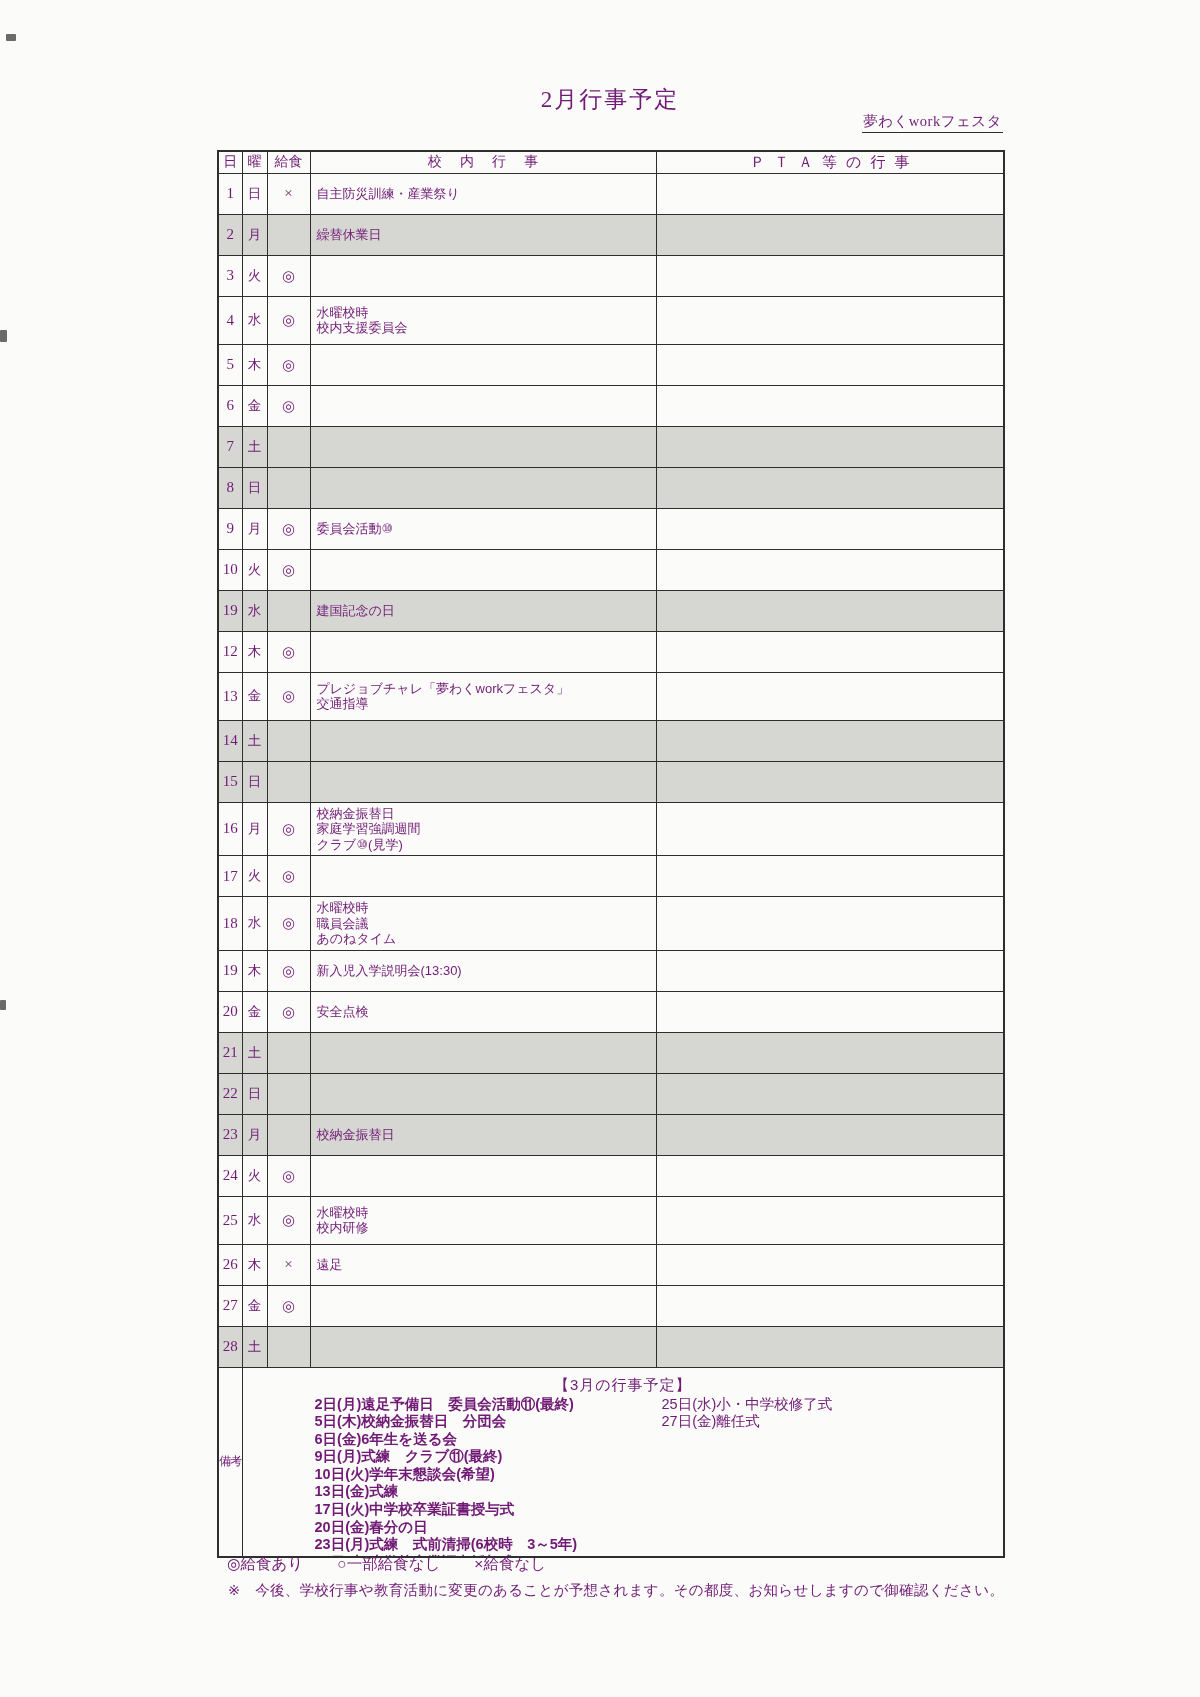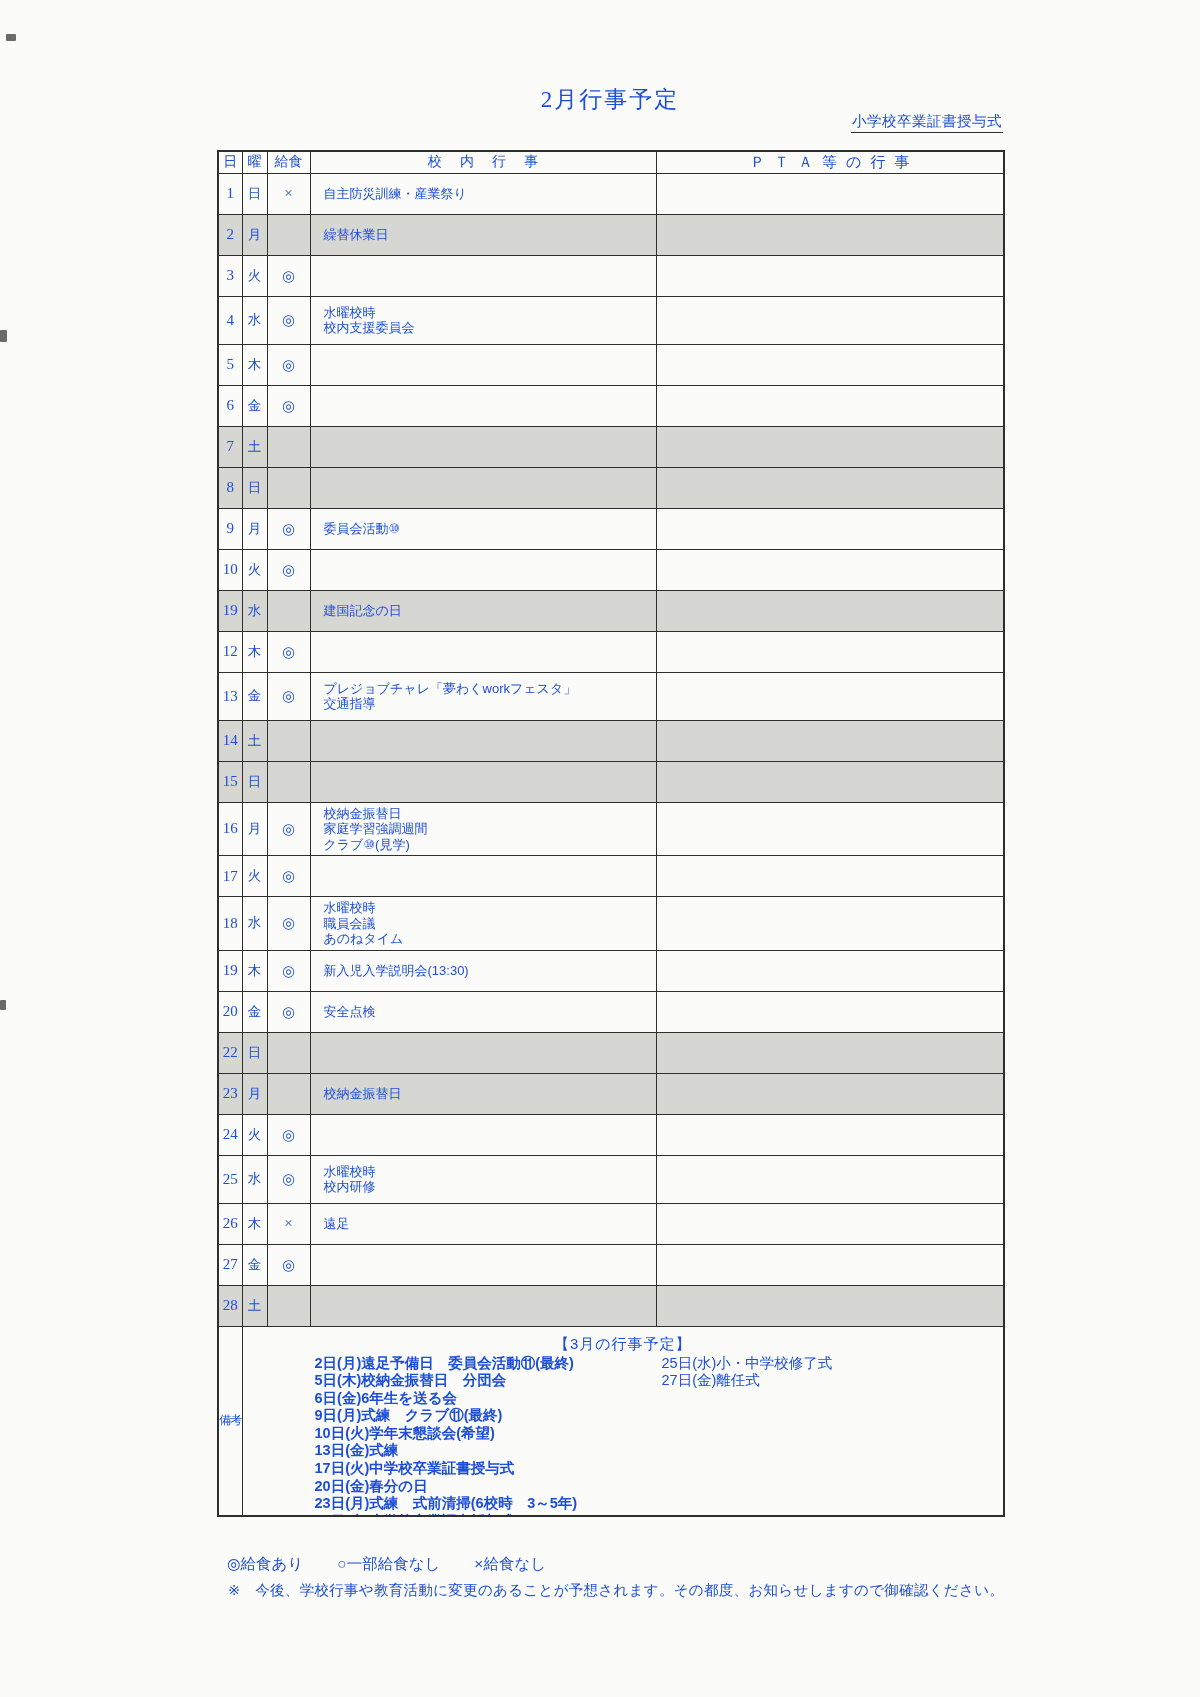--- a/index.html
+++ b/index.html
@@ -1,18 +1,18 @@
 <!DOCTYPE html>
 <html lang="ja" style="--shade: #d6d6d3; --border: #2e2e2e;"><head>
 <meta charset="utf-8">
 <style>
   html,body { margin:0; padding:0; background:#e8e8e8; }
   .page {
     position:relative; width:1200px; height:1697px; margin:0 auto;
-    background:#fbfbf9; overflow:hidden; color:#1d4ed8;
+    background:#fbfbf9; overflow:hidden; color:#701a75;
     font-family:"Liberation Serif","DejaVu Serif",serif;
   }
   .title {
     position:absolute; top:84px; left:217px; width:786px;
     text-align:center; font-size:23px; letter-spacing:2px;
   }
   .school-wrap { position:absolute; top:112px; left:217px; width:786px; text-align:right; }
   .school-wrap span {
     display:inline-block; font-size:14.5px; letter-spacing:0.5px;
     border-bottom:1px solid #2e2e2e; padding:0 1px 1px 1px;
@@ -29,21 +29,21 @@
   thead th { font-weight:normal; font-size:14px; text-align:center; padding:0; }
   th.hd-ev  { letter-spacing:1.3em; text-indent:1.3em; }
   th.hd-pta { letter-spacing:0.6em; text-indent:0.6em; font-size:15px; }
   tbody tr { height:41px; }
   tbody tr.h2 { height:48px; }
   tbody tr.h3 { height:50px; }
   tbody tr.shaded td { background:var(--shade,#d6d6d3); }
   td.c-day  { text-align:center; font-size:15px; }
   td.c-week { text-align:center; font-size:13.5px; }
   td.c-lunch{ text-align:center; font-size:15px; }
-  td.c-events { padding:3px 2px 3px 13px; vertical-align:middle; }
+  td.c-events { padding:3px 2px 3px 6px; vertical-align:middle; }
   .ev-line { font-family:"Liberation Sans","DejaVu Sans",sans-serif;
              font-size:13px; line-height:15.5px; white-space:nowrap; }
   tr.remarks-row { height:190px; }
   td.remarks-label { text-align:center; vertical-align:middle;
                      font-size:12px; letter-spacing:-1px; padding:0; white-space:nowrap; }
   td.remarks-content { vertical-align:top; position:relative; padding:0; }
   .march-title { text-align:center; font-size:15px; letter-spacing:1px; margin-top:8px;
                  font-family:"Liberation Sans","DejaVu Sans",sans-serif; }
   .march-list { position:absolute; top:28px;
                 font-family:"Liberation Sans","DejaVu Sans",sans-serif;
@@ -57,21 +57,21 @@
   .spk { position:absolute; background:#3a3a3a; opacity:0.75; border-radius:1px; }
 </style>
 </head>
 <body>
 
 <div class="page">
 
   <div class="title">2月行事予定</div>
 
   <div class="school-wrap">
-    <span>小学校卒業証書授与式</span>
+    <span>夢わくworkフェスタ</span>
   </div>
 
   <table class="sched">
     <colgroup>
       <col style="width:24px">
         <col style="width:25px">
         <col style="width:43px">
       <col style="width:346px">
         <col style="width:348px">
     </colgroup>
@@ -242,20 +242,27 @@
           </td>
           <td class="c-pta"></td>
         </tr>
         <tr class="">
           <td class="c-day">20</td>
           <td class="c-week">金</td>
           <td class="c-lunch">◎</td>
           <td class="c-events">
             <div class="ev-line">安全点検</div>
           </td>
+          <td class="c-pta"></td>
+        </tr>
+        <tr class="shaded ">
+          <td class="c-day">21</td>
+          <td class="c-week">土</td>
+          <td class="c-lunch"></td>
+          <td class="c-events"></td>
           <td class="c-pta"></td>
         </tr>
         <tr class="shaded ">
           <td class="c-day">22</td>
           <td class="c-week">日</td>
           <td class="c-lunch"></td>
           <td class="c-events"></td>
           <td class="c-pta"></td>
         </tr>
         <tr class="shaded ">

